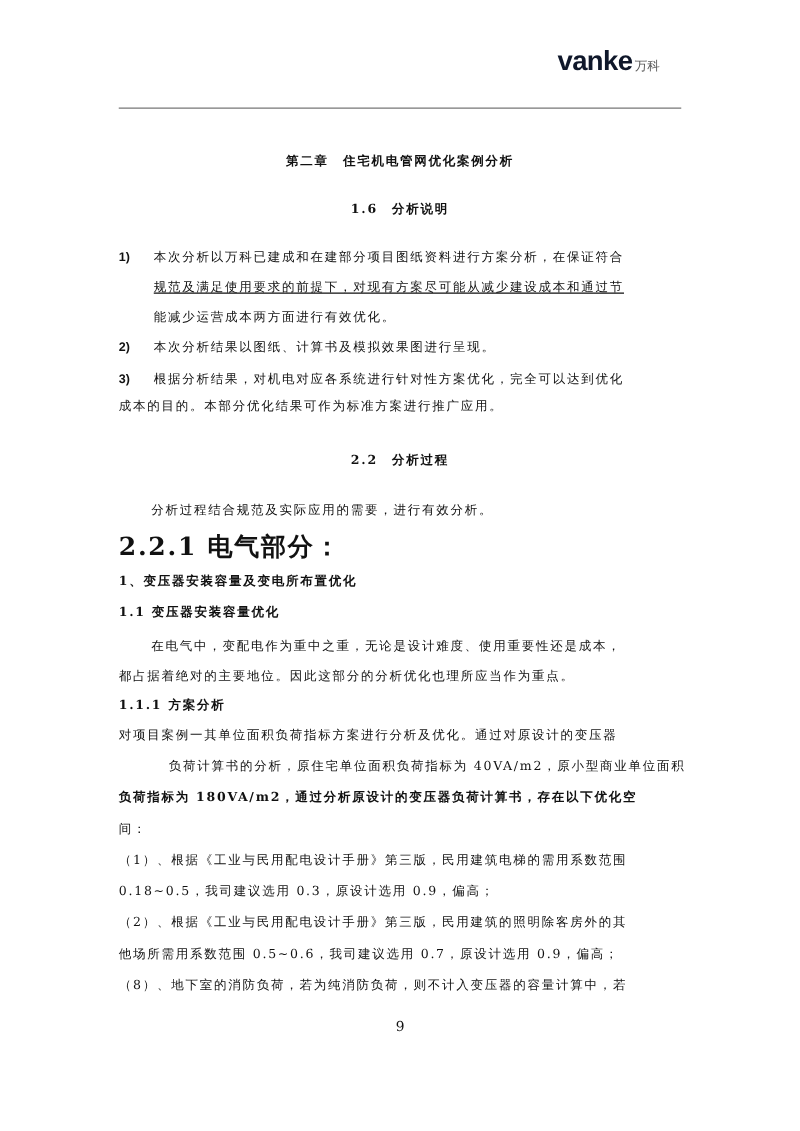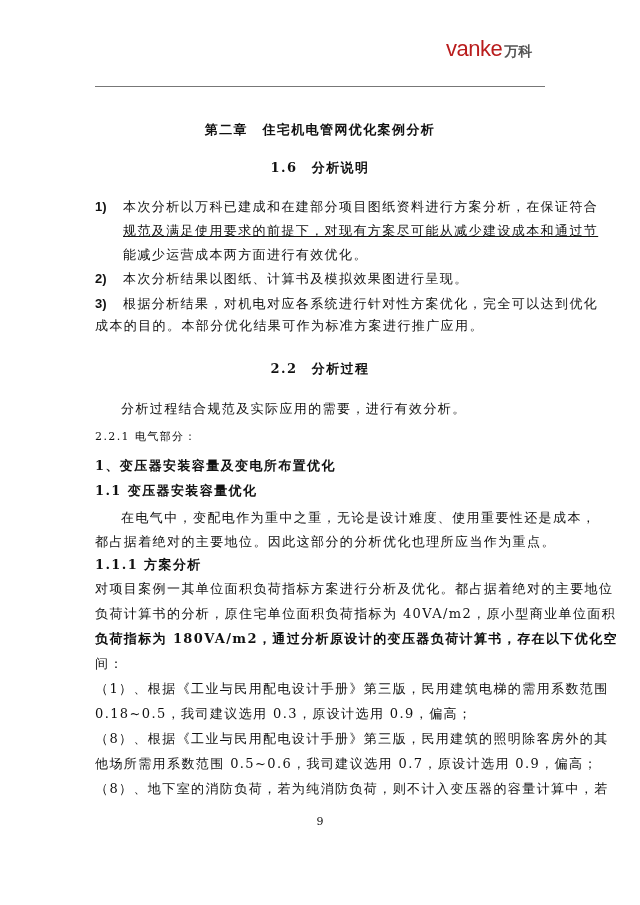--- a/index.html
+++ b/index.html
@@ -1,26 +1,26 @@
 <!DOCTYPE html>
 <html><head>
 <meta charset="utf-8">
 <style>
   html, body { margin: 0; padding: 0; background: #ffffff; }
   body { width: 640px; height: 905px; position: relative; overflow: hidden;
          font-family: "DejaVu Serif", "Liberation Serif", serif; color: #111; }
   .logo { position: absolute; left: 446px; top: 38px; display: flex; align-items: baseline; }
-  .logo-en { font-family: "Liberation Sans", "DejaVu Sans", sans-serif; font-size: 22px; color: #b91c1c; letter-spacing: -0.5px; line-height: 1; }
-  .logo-cn { font-family: "DejaVu Sans", sans-serif; font-size: 14px; color: #555; margin-left: 2px; font-weight: bold; }
+  .logo-en { font-family: "Liberation Sans", "DejaVu Sans", sans-serif; font-size: 22px; color: #0f172a; letter-spacing: -0.5px; line-height: 1; font-weight: bold; }
+  .logo-cn { font-family: "DejaVu Sans", sans-serif; font-size: 10px; color: #555; margin-left: 2px; }
   .rule { position: absolute; left: 95px; top: 86px; width: 450px; height: 1px; background: #777; }
-  .line { position: absolute; left: 95px; width: 450px; font-size: 13px; line-height: 16px; white-space: nowrap; letter-spacing: 1.4px; }
+  .line { position: absolute; left: 95px; width: 450px; font-size: 10px; line-height: 16px; white-space: nowrap; letter-spacing: 1.4px; }
   .center { text-align: center; }
   .bold { font-weight: bold; }
   .num { display: inline-block; width: 28px; font-weight: bold; font-family: "Liberation Sans", sans-serif; letter-spacing: 0; }
-  .h-big { font-size: 11px; font-weight: normal; }
+  .h-big { font-size: 20px; font-weight: bold; }
   .page-num { position: absolute; left: 0; width: 640px; text-align: center; top: 815px; font-size: 11px; }
 </style>
 </head>
 <body>
 
 <div class="logo">
   <span class="logo-en">vanke</span>
   <span class="logo-cn">万科</span>
 </div>
 <div class="rule"></div>
@@ -43,24 +43,24 @@
 
 <div class="line h-big" style="top:429px;">2.2.1 电气部分：</div>
 <div class="line bold" style="top:458px;">1、变压器安装容量及变电所布置优化</div>
 <div class="line bold" style="top:483px;">1.1 变压器安装容量优化</div>
 
 <div class="line" style="top:510px; padding-left:26px;">在电气中，变配电作为重中之重，无论是设计难度、使用重要性还是成本，</div>
 <div class="line" style="top:534px;">都占据着绝对的主要地位。因此这部分的分析优化也理所应当作为重点。</div>
 
 <div class="line bold" style="top:557px;">1.1.1 方案分析</div>
 
-<div class="line" style="top:581px;">对项目案例一其单位面积负荷指标方案进行分析及优化。都占据着绝对的主要地位</div>
-<div class="line" style="top:606px;">负荷计算书的分析，原住宅单位面积负荷指标为 40VA/m2，原小型商业单位面积</div>
+<div class="line" style="top:581px;">对项目案例一其单位面积负荷指标方案进行分析及优化。通过对原设计的变压器</div>
+<div class="line" style="top:606px;margin-left:40px;">负荷计算书的分析，原住宅单位面积负荷指标为 40VA/m2，原小型商业单位面积</div>
 <div class="line" style="top:631px;font-weight:bold;">负荷指标为 180VA/m2，通过分析原设计的变压器负荷计算书，存在以下优化空</div>
 <div class="line" style="top:656px;">间：</div>
 
 <div class="line" style="top:681px;">（1）、根据《工业与民用配电设计手册》第三版，民用建筑电梯的需用系数范围</div>
 <div class="line" style="top:706px;">0.18~0.5，我司建议选用 0.3，原设计选用 0.9，偏高；</div>
-<div class="line" style="top:731px;">（8）、根据《工业与民用配电设计手册》第三版，民用建筑的照明除客房外的其</div>
+<div class="line" style="top:731px;">（2）、根据《工业与民用配电设计手册》第三版，民用建筑的照明除客房外的其</div>
 <div class="line" style="top:756px;">他场所需用系数范围 0.5~0.6，我司建议选用 0.7，原设计选用 0.9，偏高；</div>
 <div class="line" style="top:781px;">（8）、地下室的消防负荷，若为纯消防负荷，则不计入变压器的容量计算中，若</div>
 
 <div class="page-num">9</div>
 
 </body></html>

